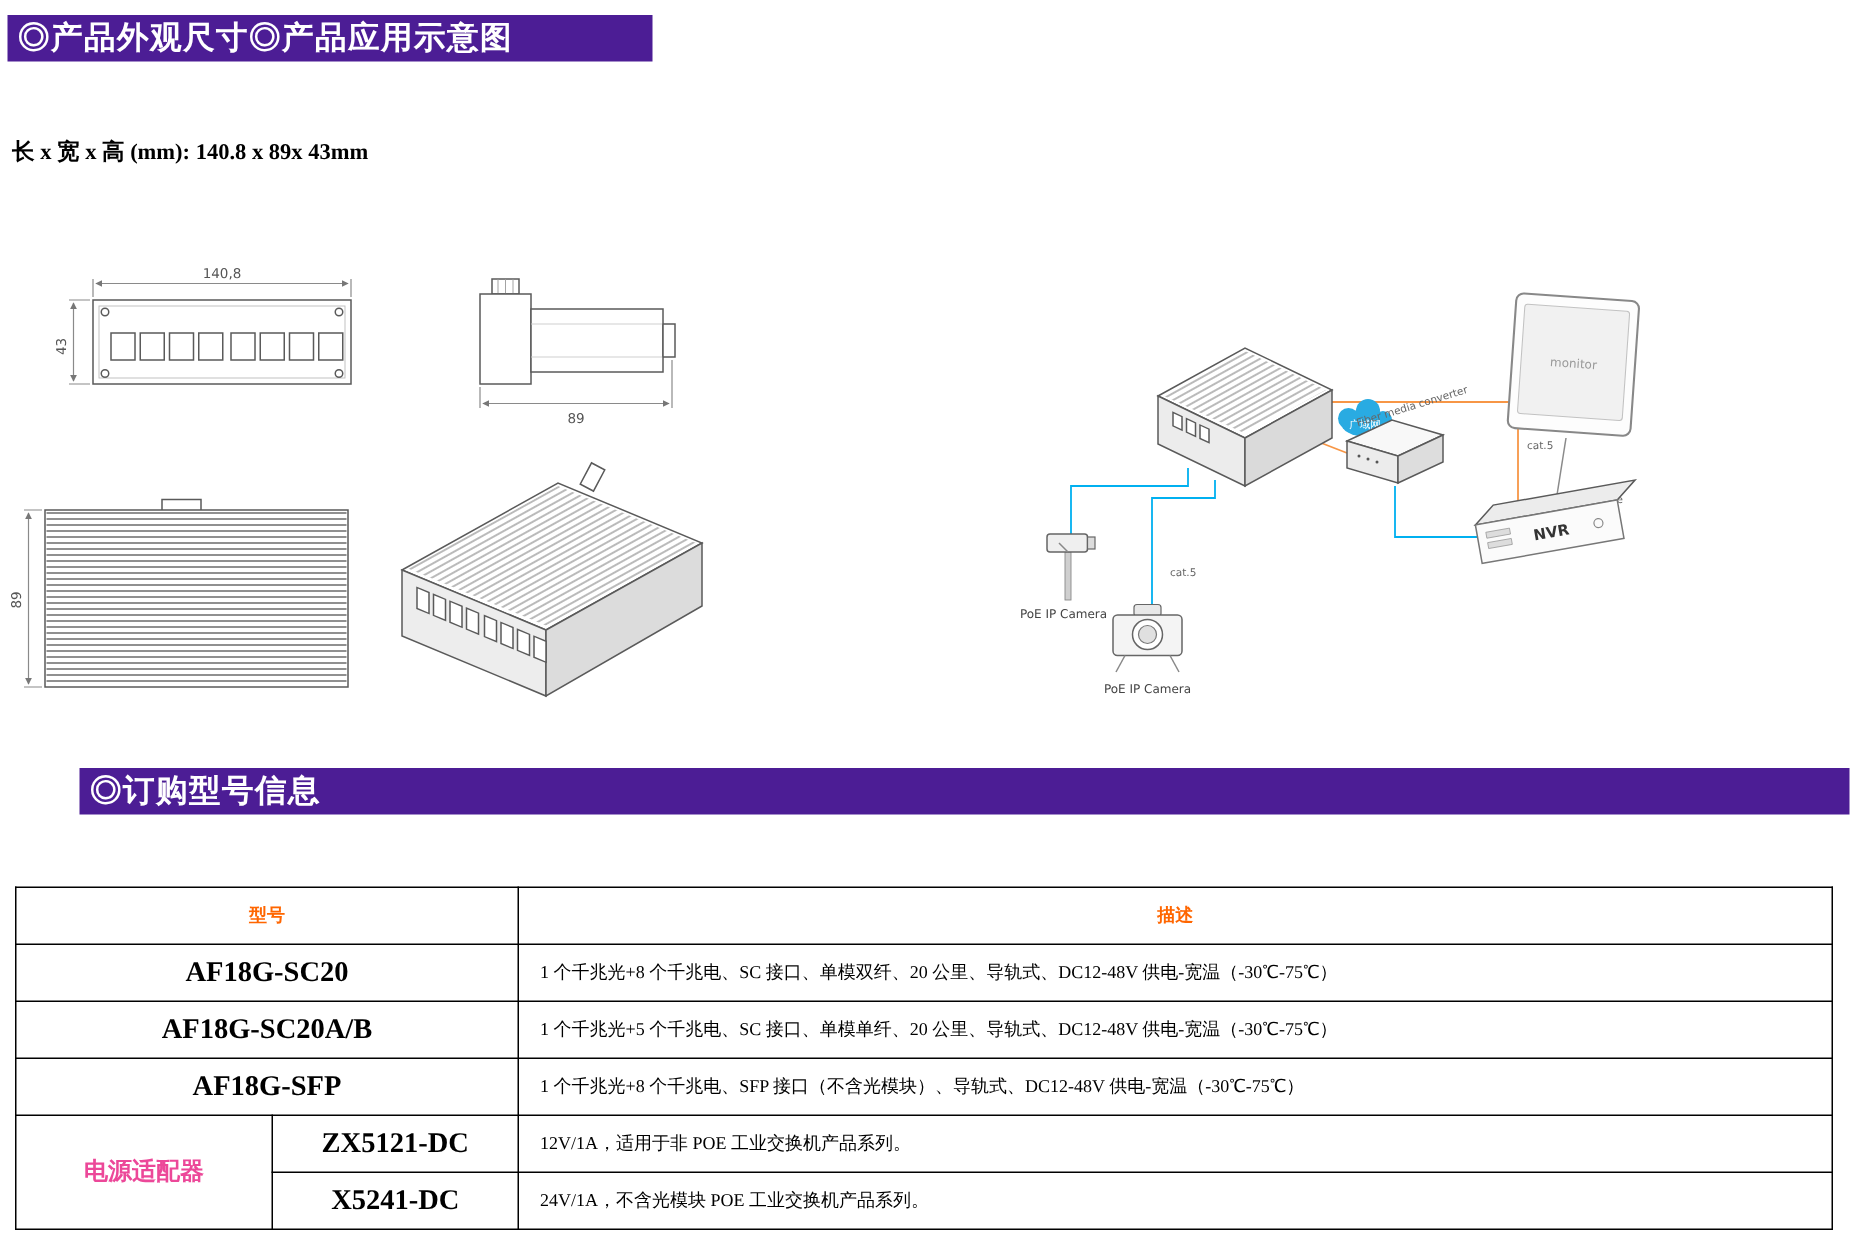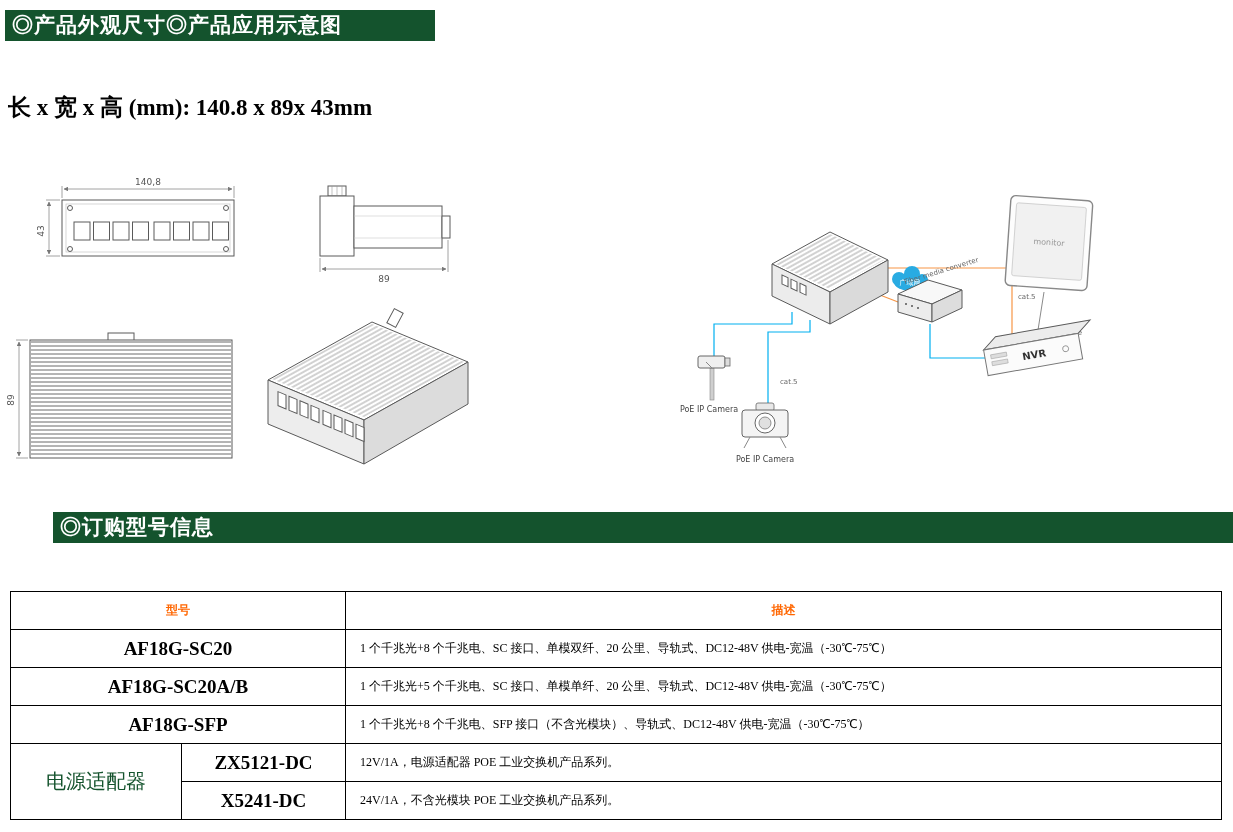--- a/index.html
+++ b/index.html
@@ -2,29 +2,29 @@
 <html><head>
 <meta charset="utf-8">
 <style>
   * { margin:0; padding:0; box-sizing:border-box; }
   html,body { background:#ffffff; }
   body {
     width:1233px; height:832px; position:relative; overflow:hidden;
     font-family:"Liberation Serif", serif; color:#000;
   }
   .banner {
-    position:absolute; height:31px; background:#14532d; color:#ffffff;
+    position:absolute; height:31px; background:#4c1d95; color:#ffffff;
     font-weight:bold; font-size:21px; line-height:31px; padding-left:7px;
     letter-spacing:1px;
   }
   #banner-appearance { top:10px; left:5px; width:430px; }
   #banner-ordering   { top:512px; left:5px; width:1222px;margin-left:48px; }
   .dims-line {
     position:absolute; top:92px; left:8px;
-    font-weight:bold; font-size:23px;
+    font-weight:bold; font-size:15px;
     font-family:"Liberation Serif", "DejaVu Sans Mono", serif;
   }
   #drawings-svg { position:absolute; top:172px; left:0; }
 
   
   #order-table {
     position:absolute; top:591px; left:10px; width:1212px;
     border-collapse:collapse; table-layout:fixed;
   }
   #order-table th, #order-table td {
@@ -35,21 +35,21 @@
     color:#ff6600; font-weight:bold; font-size:12px; text-align:center;
   }
   .cell-model {
     text-align:center; font-weight:bold; font-size:19px;
     font-family:"DejaVu Sans Mono", monospace;
   }
   .cell-desc {
     font-size:12px; padding-left:14px; text-align:left;
   }
   .cell-adapter {
-    color:#14532d; font-weight:normal; font-size:20px; text-align:center;
+    color:#ec4899; font-weight:bold; font-size:16px; text-align:center;
   }
 
   
   .ln   { stroke:#5a5a5a; stroke-width:1; fill:#ffffff; }
   .lnf  { stroke:#5a5a5a; stroke-width:1; }
   .dimln{ stroke:#8a8a8a; stroke-width:0.8; fill:none; }
   .dimtext { font-family:"DejaVu Sans", sans-serif; font-size:9px; fill:#555; }
   .applbl  { font-family:"DejaVu Sans", sans-serif; font-size:8px; fill:#444; }
   .applbl-sm { font-family:"DejaVu Sans", sans-serif; font-size:7px; fill:#666; }
   .cyanln  { stroke:#00b0f0; stroke-width:1.2; fill:none; }
@@ -246,20 +246,20 @@
     <td colspan="2" class="cell-model">AF18G-SC20A/B</td>
     <td class="cell-desc">1 个千兆光+5 个千兆电、SC 接口、单模单纤、20 公里、导轨式、DC12-48V 供电-宽温（-30℃-75℃）</td>
   </tr>
   <tr>
     <td colspan="2" class="cell-model">AF18G-SFP</td>
     <td class="cell-desc">1 个千兆光+8 个千兆电、SFP 接口（不含光模块）、导轨式、DC12-48V 供电-宽温（-30℃-75℃）</td>
   </tr>
   <tr>
     <td rowspan="2" class="cell-adapter">电源适配器</td>
     <td class="cell-model">ZX5121-DC</td>
-    <td class="cell-desc">12V/1A，电源适配器 POE 工业交换机产品系列。</td>
+    <td class="cell-desc">12V/1A，适用于非 POE 工业交换机产品系列。</td>
   </tr>
   <tr>
     <td class="cell-model">X5241-DC</td>
     <td class="cell-desc">24V/1A，不含光模块 POE 工业交换机产品系列。</td>
   </tr>
 </tbody>
   </table>
 
 </body></html>

